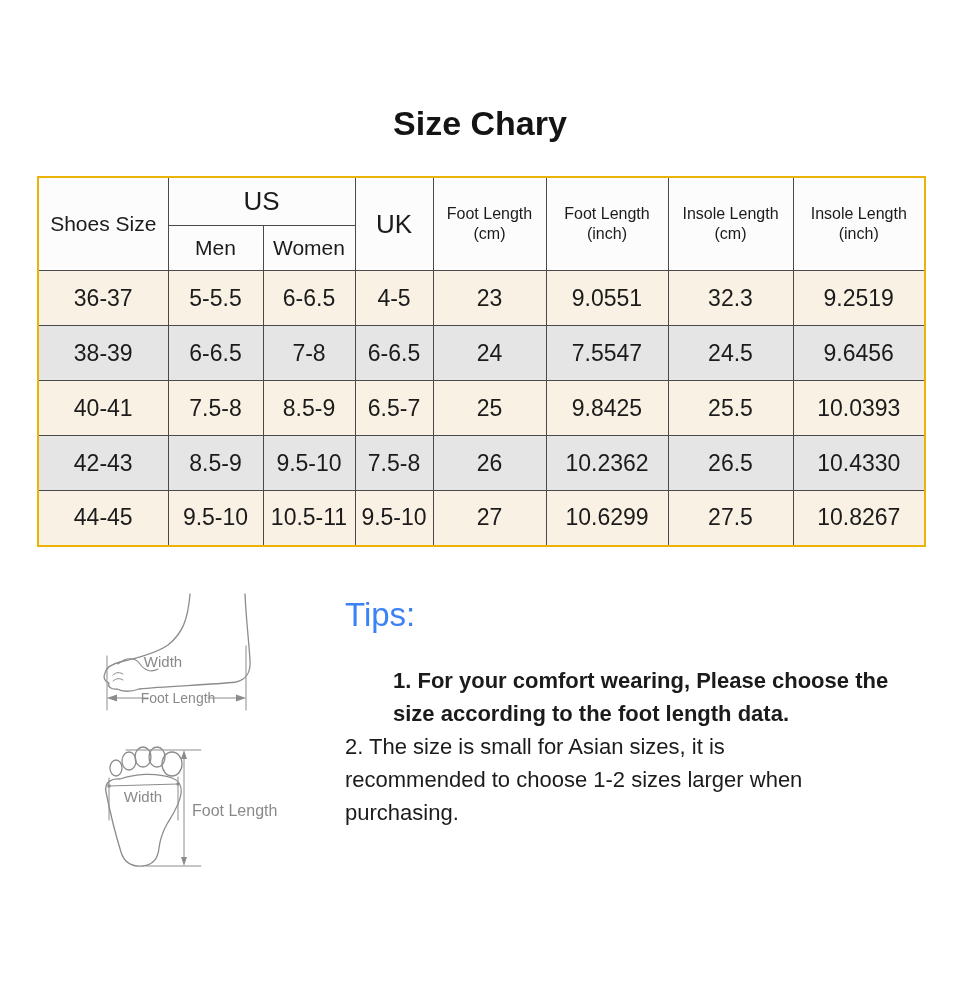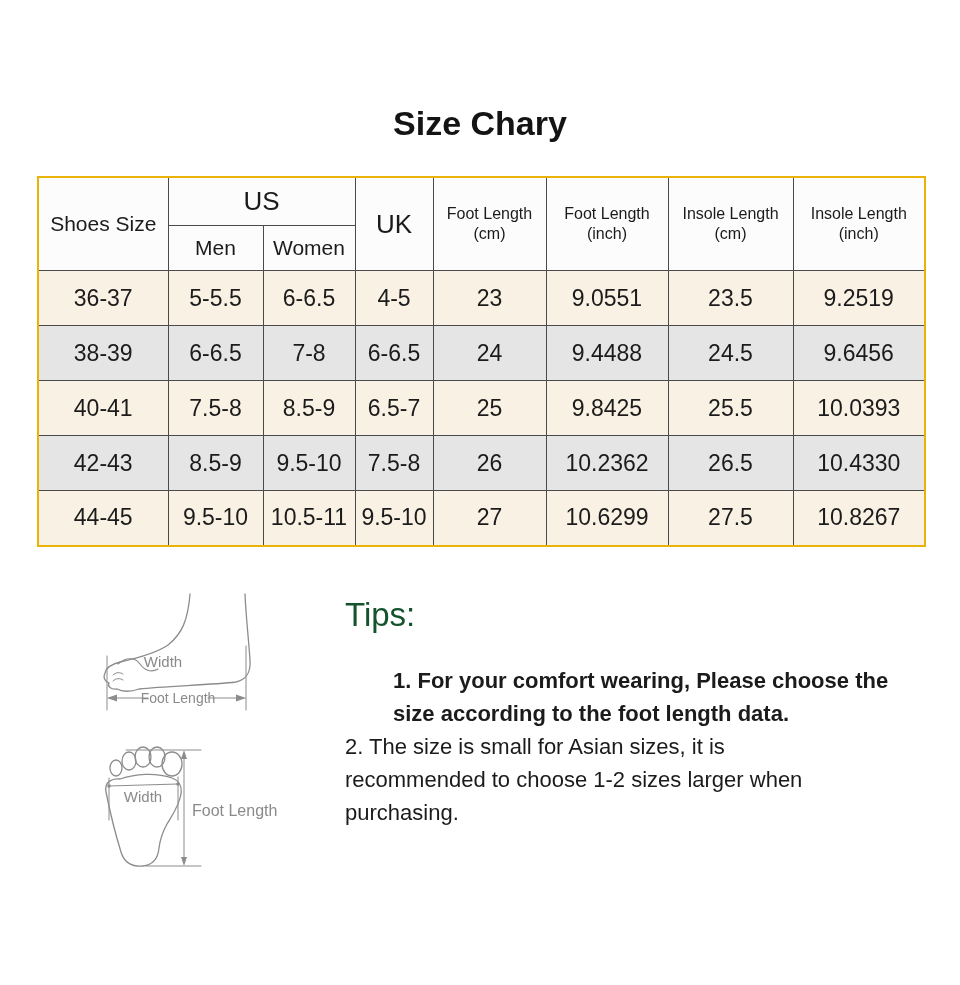--- a/index.html
+++ b/index.html
@@ -27,21 +27,21 @@
   .h-small{font-size:16px;white-space:pre-line;line-height:20px;}
   tr.hdr-top th{height:47px;}
   tbody tr{height:55px;}
   tbody td{font-size:23px;}
   tbody tr.cream{background:#f9f1e4;}
   tbody tr.gray{background:#e5e5e5;}
   .diagram{position:absolute;}
   .d1{left:60px;top:588px;}
   .d2{left:60px;top:724px;}
   .tips{position:absolute;left:345px;top:596px;width:560px;}
-  .tips-heading{font-size:33px;font-weight:400;color:#14532d;margin:0;}
+  .tips-heading{font-size:33px;font-weight:400;color:#3b82f6;margin:0;}
   .tip{white-space:pre-line;font-size:22px;line-height:33px;margin:0;}
   .tip1{margin-top:30px;font-weight:700;margin-left:48px;}
   .tip2{font-weight:400;}
   svg text{font-family:"Liberation Sans", sans-serif;fill:#8a8a8a;}
 </style>
 </head>
 <body>
 
 <div class="page">
 
@@ -78,30 +78,30 @@
       </tr>
     </thead>
     <tbody>
       <tr class="cream">
         <td>36-37</td>
         <td>5-5.5</td>
         <td>6-6.5</td>
         <td>4-5</td>
         <td>23</td>
         <td>9.0551</td>
-        <td>23.5</td>
+        <td>32.3</td>
         <td>9.2519</td>
       </tr>
       <tr class="gray">
         <td>38-39</td>
         <td>6-6.5</td>
         <td>7-8</td>
         <td>6-6.5</td>
         <td>24</td>
-        <td>9.4488</td>
+        <td>7.5547</td>
         <td>24.5</td>
         <td>9.6456</td>
       </tr>
       <tr class="cream">
         <td>40-41</td>
         <td>7.5-8</td>
         <td>8.5-9</td>
         <td>6.5-7</td>
         <td>25</td>
         <td>9.8425</td>

